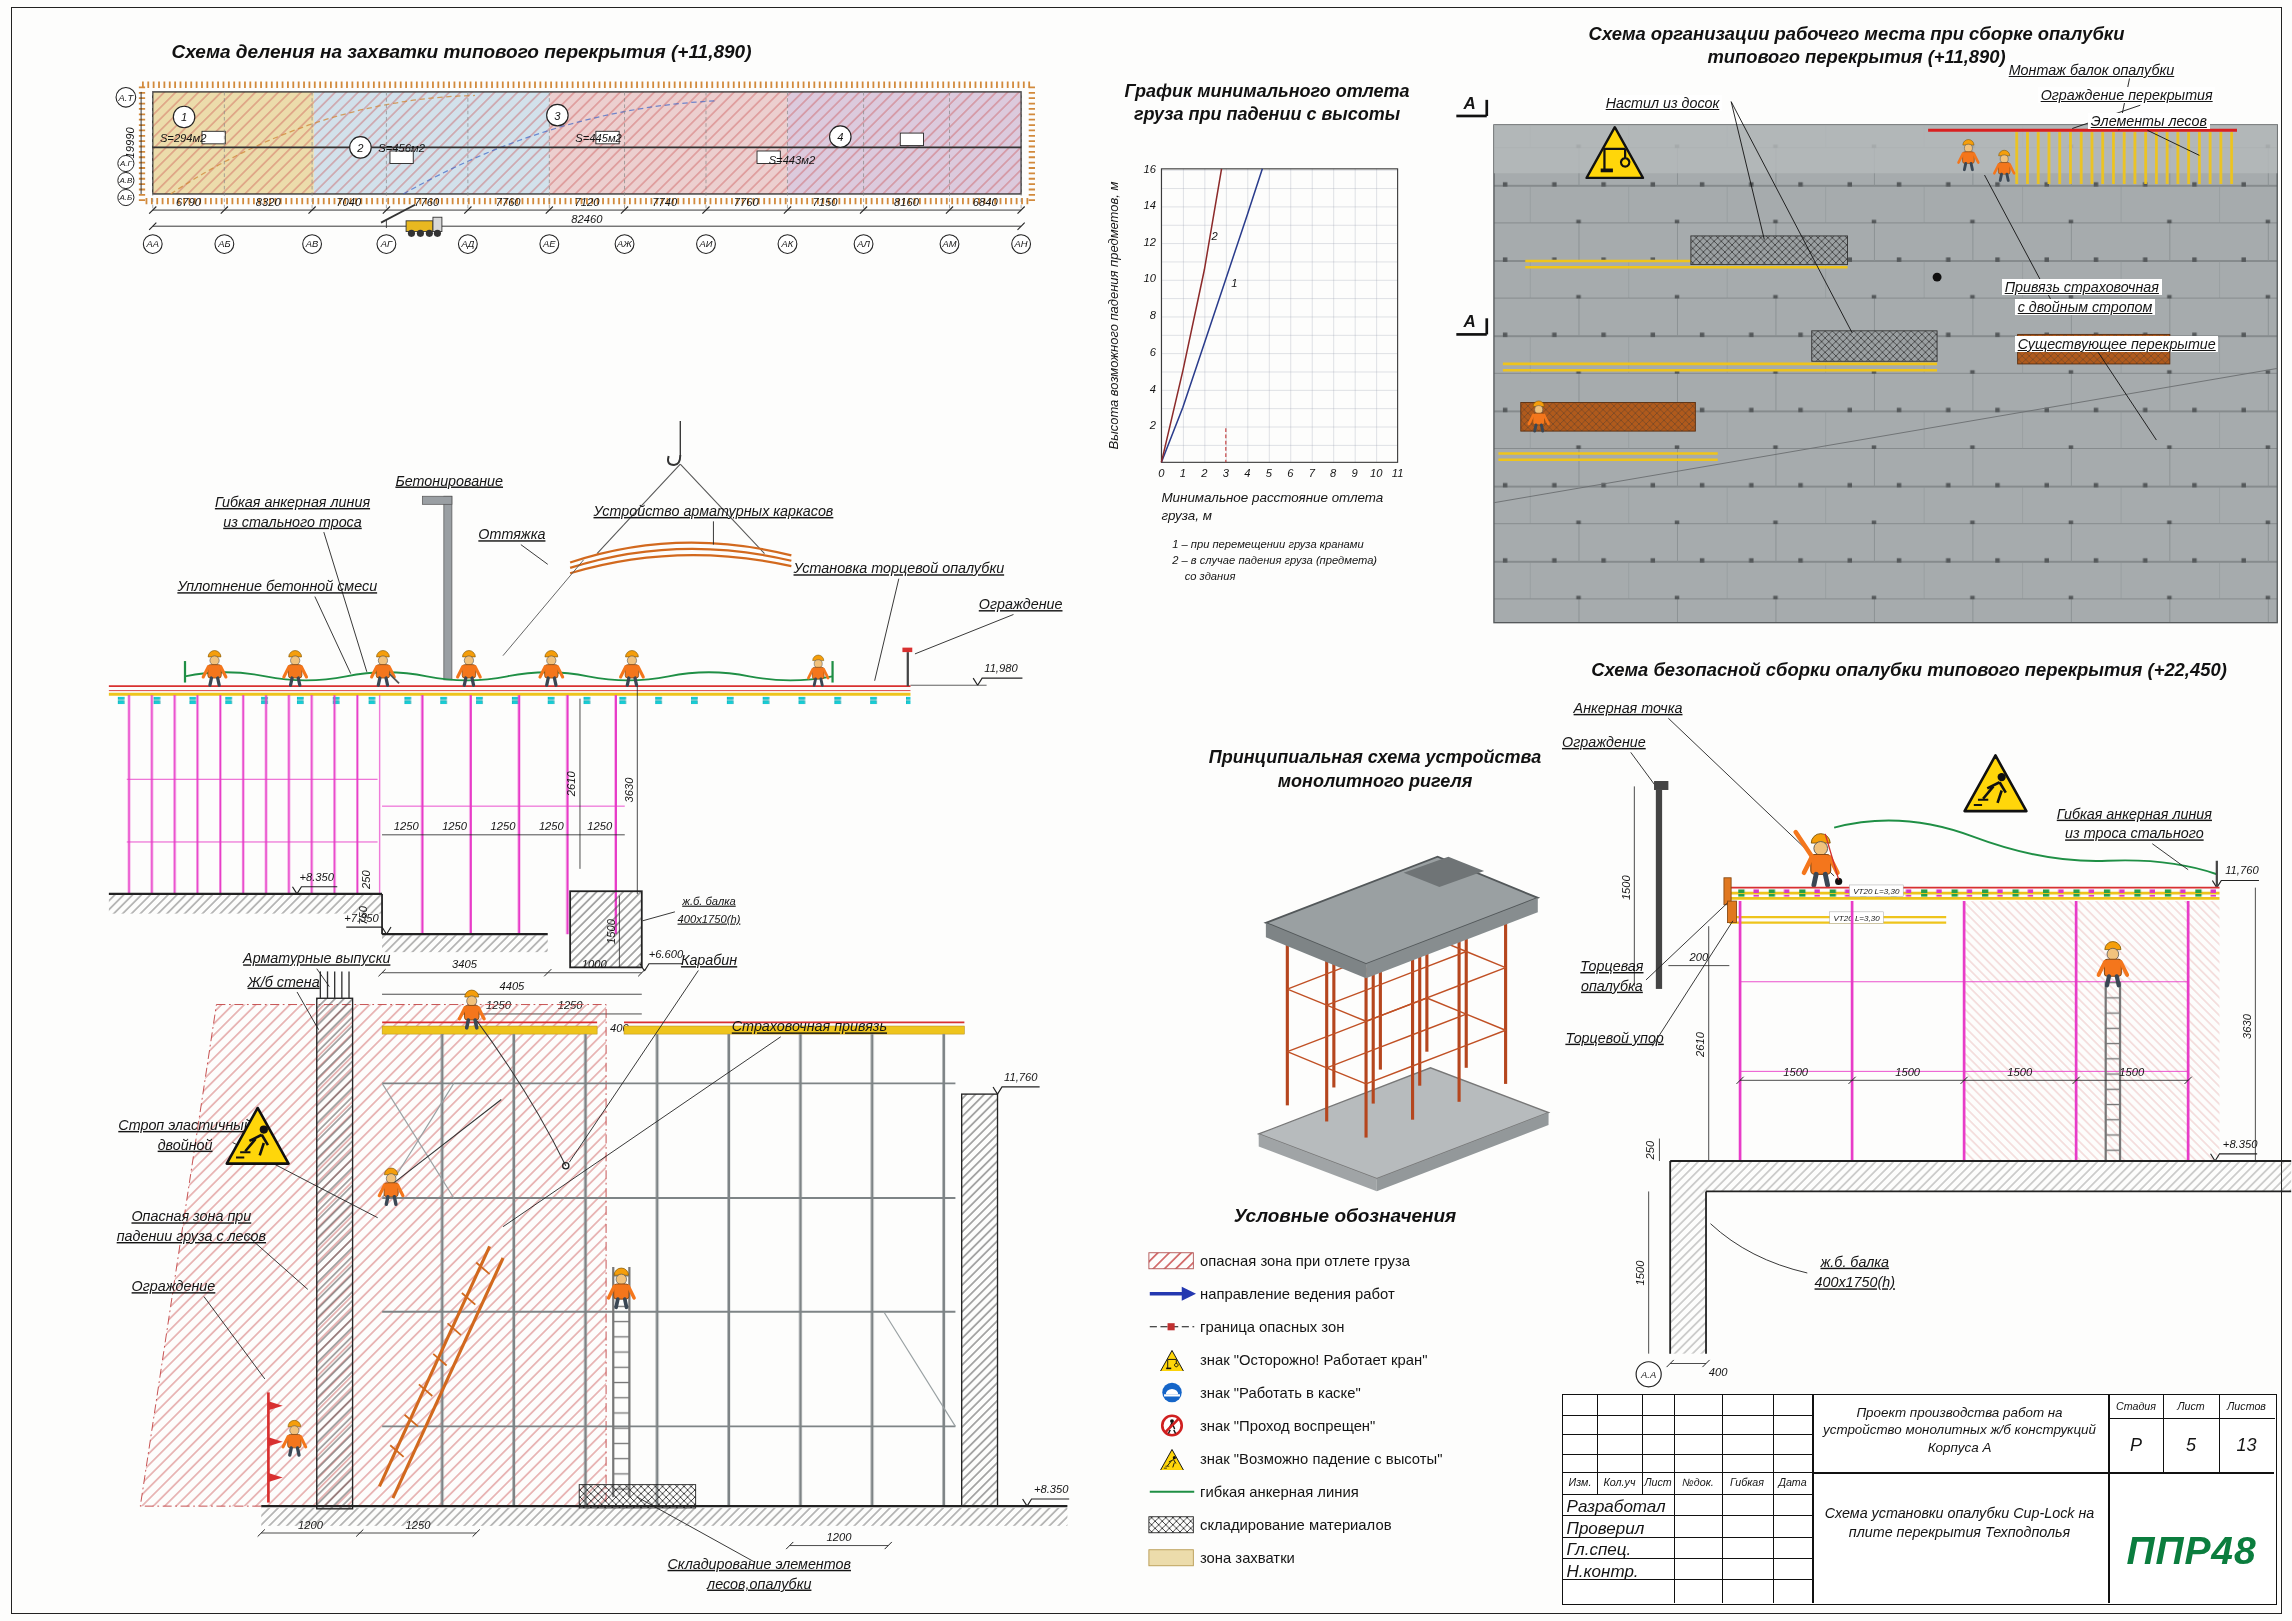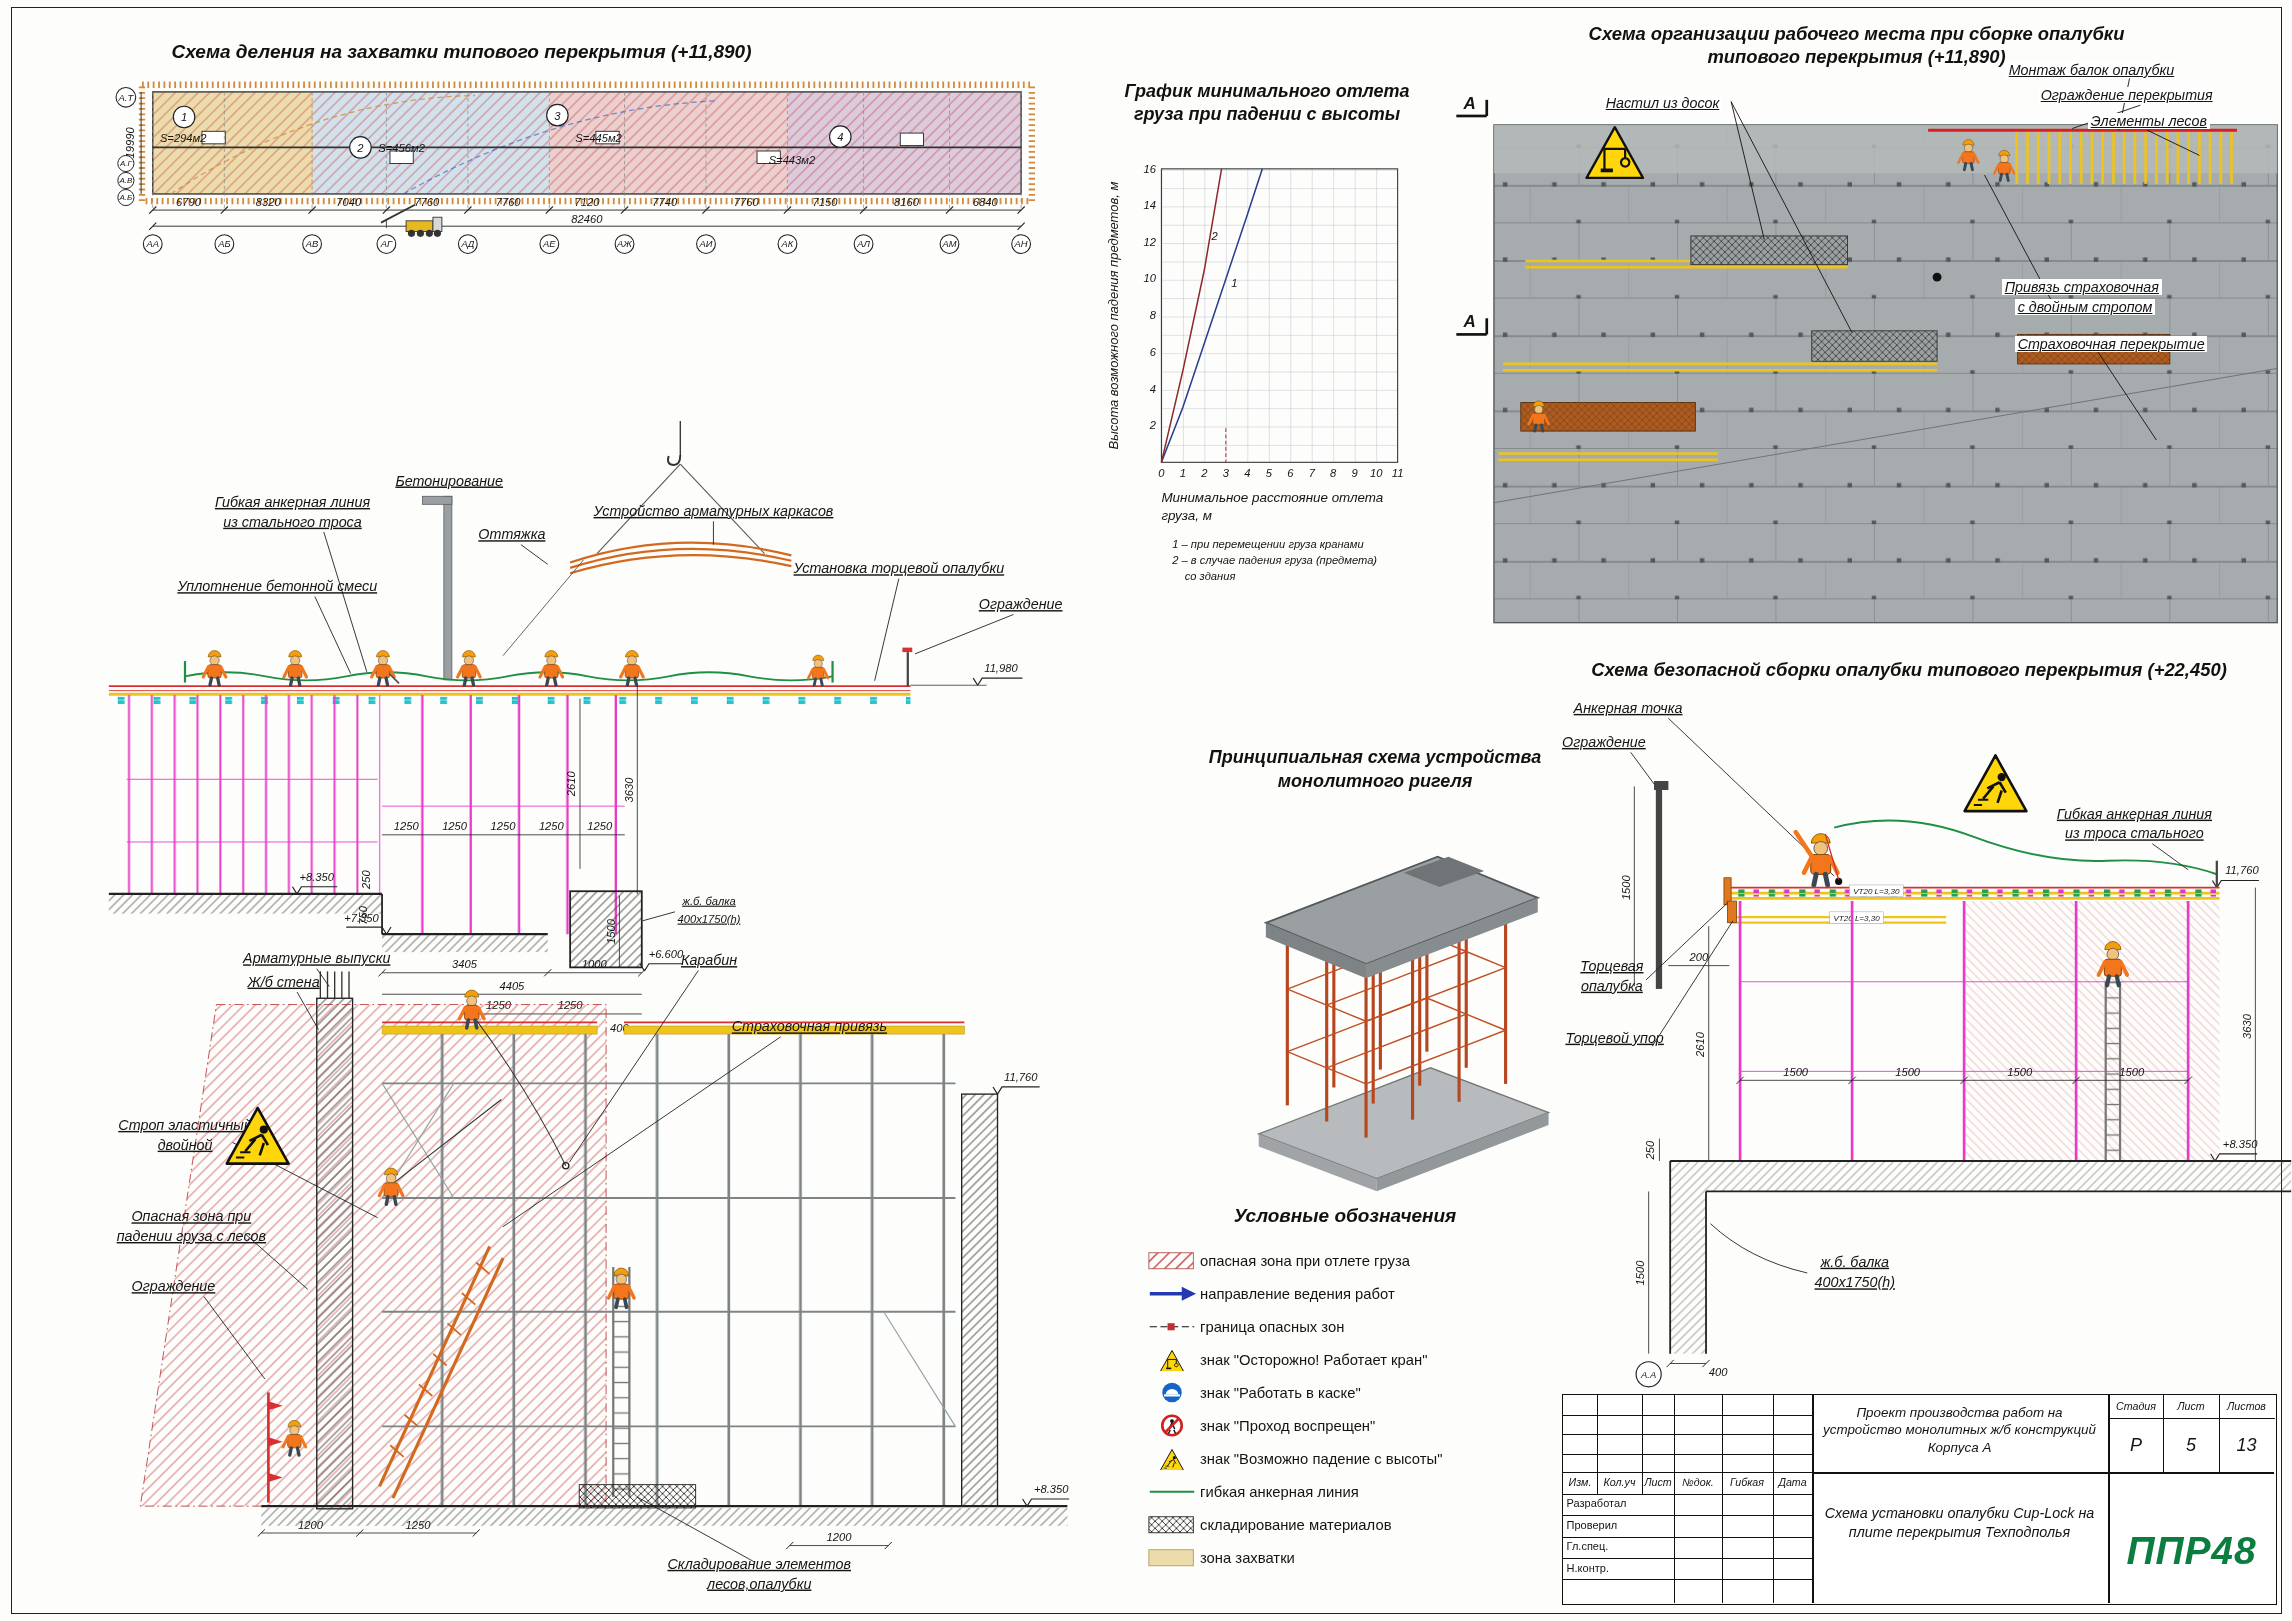--- a/index.html
+++ b/index.html
@@ -13,21 +13,21 @@
 svg text.d{font-size:12.5px}
 svg text.s{font-size:10.5px}
 svg text.t{font-size:9px}
 .wlbl{position:absolute;font-style:italic;font-size:14.3px;background:#fff;padding:0 2.7px;text-decoration:underline;white-space:nowrap;line-height:1.15}
 .lg-row{display:flex;align-items:center;height:33px}
 .lg-txt{font-size:14.8px;margin-left:4px;white-space:nowrap}
 .tb-v{position:absolute;background:#111;width:0.9px}
 .tb-v2{position:absolute;background:#111;width:1.8px}
 .tb-h{position:absolute;background:#111;height:0.9px}
 .tb-txt{position:absolute;font-style:italic;font-size:10.7px;text-align:center}
-.tb-name{position:absolute;font-size:11px}
+.tb-name{position:absolute;font-style:italic;font-size:17px}
 .tb-big{position:absolute;font-style:italic;font-size:13.4px;line-height:1.3;text-align:center}
 </style>
 </head>
 <body>
 
 <svg width="0" height="0" style="position:absolute" aria-hidden="true">
 <defs>
   <pattern id="rhatch" width="9" height="9" patternTransform="rotate(45)" patternUnits="userSpaceOnUse">
     <line x1="1" y1="0" x2="1" y2="9" stroke="#c84848" stroke-width="1.6"></line>
   </pattern>
@@ -696,21 +696,21 @@
     <line x1="700" y1="268" x2="618" y2="114" stroke="#111" stroke-width="1"></line>
     <line x1="745" y1="312" x2="810" y2="410" stroke="#111" stroke-width="1"></line>
   </svg>
 
   <div class="wlbl" style="left:172px;top:72px">Настил из досок</div>
   <div class="wlbl" style="left:575px;top:39px">Монтаж балок опалубки</div>
   <div class="wlbl" style="left:607px;top:64px">Ограждение перекрытия</div>
   <div class="wlbl" style="left:657px;top:90px">Элементы лесов</div>
   <div class="wlbl" style="left:571px;top:256px">Привязь страховочная</div>
   <div class="wlbl" style="left:584px;top:276px">с двойным стропом</div>
-  <div class="wlbl" style="left:584px;top:313px">Страховочная перекрытие</div>
+  <div class="wlbl" style="left:584px;top:313px">Существующее перекрытие</div>
 </div>
 
 <div id="safe" class="sec" style="left:1525px;top:659px;width:768px;height:736px">
   <div class="ttl" style="left:0;top:0;width:768px;font-size:18.4px">Схема безопасной сборки опалубки типового перекрытия (+22,450)</div>
   <svg width="768" height="708" style="margin-top:27px" viewBox="0 0 857 790">
 
     <text x="115" y="30" text-anchor="middle" style="text-decoration:underline">Анкерная точка</text>
     <line x1="160" y1="36" x2="345" y2="212" stroke="#222" stroke-width="1"></line>
     <text x="88" y="68" text-anchor="middle" style="text-decoration:underline">Ограждение</text>
     <line x1="118" y1="74" x2="146" y2="112" stroke="#222" stroke-width="1"></line>

